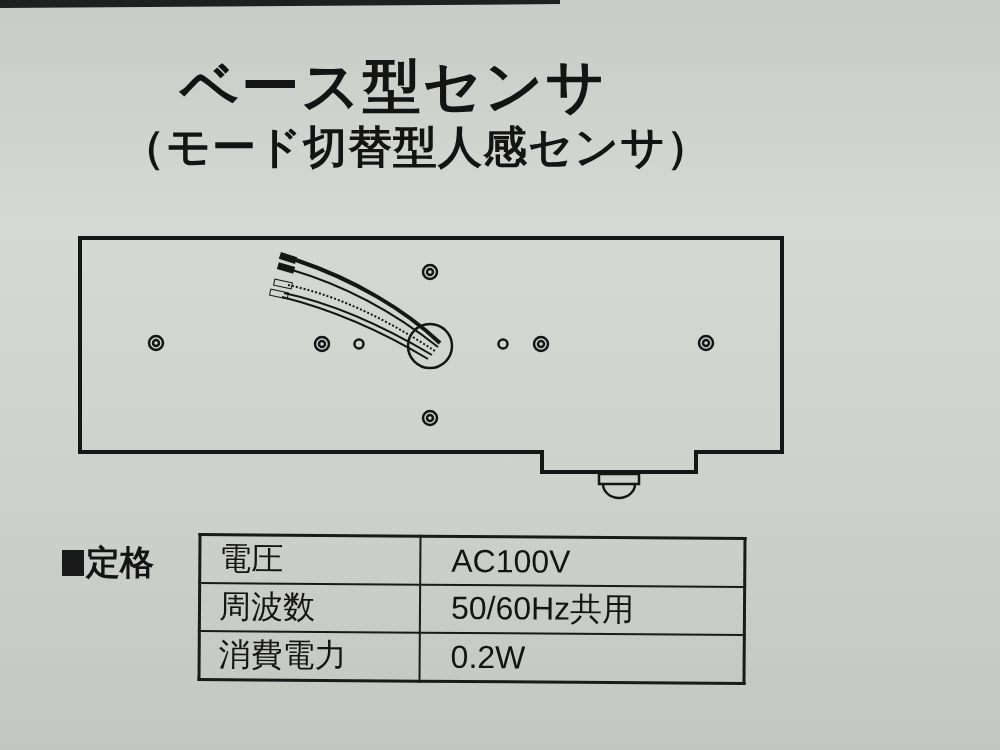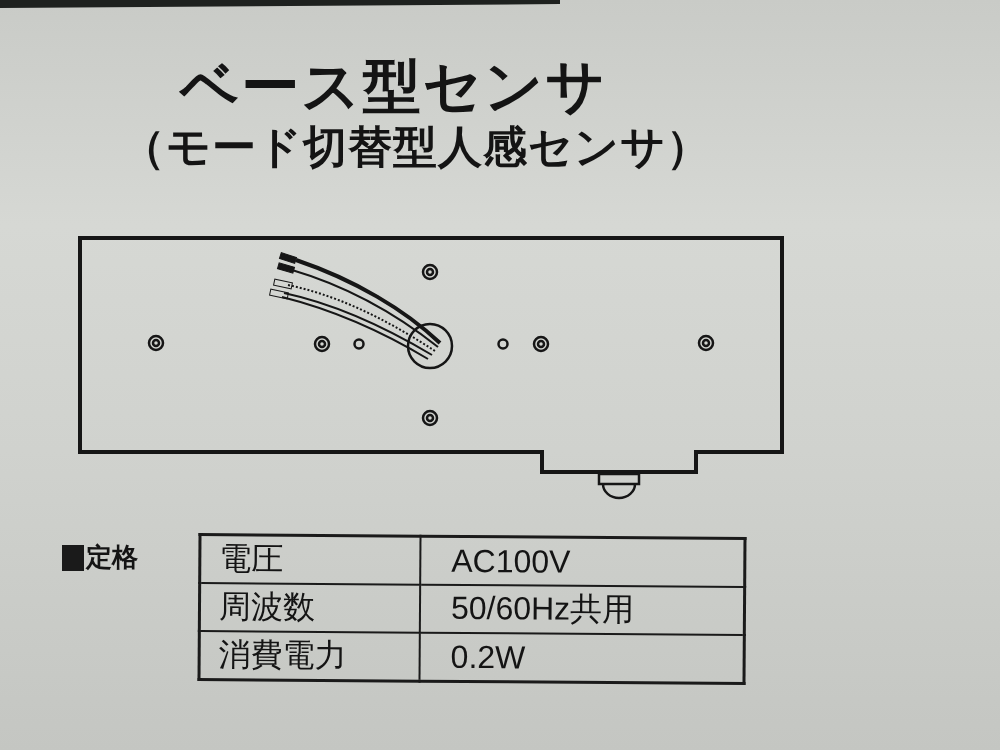--- a/index.html
+++ b/index.html
@@ -15,21 +15,21 @@
   .title {
     position: absolute; left: 180px; top: 48px; font-size: 58px; font-weight: bold;
     letter-spacing: 2px; white-space: nowrap; text-align: right;
   }
   .subtitle {
     position: absolute; left: 85px; top: 118px; font-size: 44px; font-weight: bold;
     letter-spacing: 1px; white-space: nowrap; margin-left: 36px;
   }
   .diagram { position: absolute; left: 70px; top: 225px; width: 720px; height: 290px; }
   .spec-heading {
-    position: absolute; left: 62px; top: 540px; font-size: 26px; font-weight: bold;
+    position: absolute; left: 62px; top: 540px; font-size: 34px; font-weight: bold;
     display: flex; align-items: center;
   }
   .spec-heading .square { width: 22px; height: 26px; background: #1a1a1a; margin-right: 2px; }
   table.spec {
     position: absolute; left: 198px; top: 535px; width: 548px;
     border-collapse: collapse; border: 3px solid #1a1a1a; transform: rotate(0.4deg);
   }
   table.spec td {
     border: 2px solid #1a1a1a; height: 46px; font-size: 32px; padding: 0 0 0 18px;
     white-space: nowrap;

